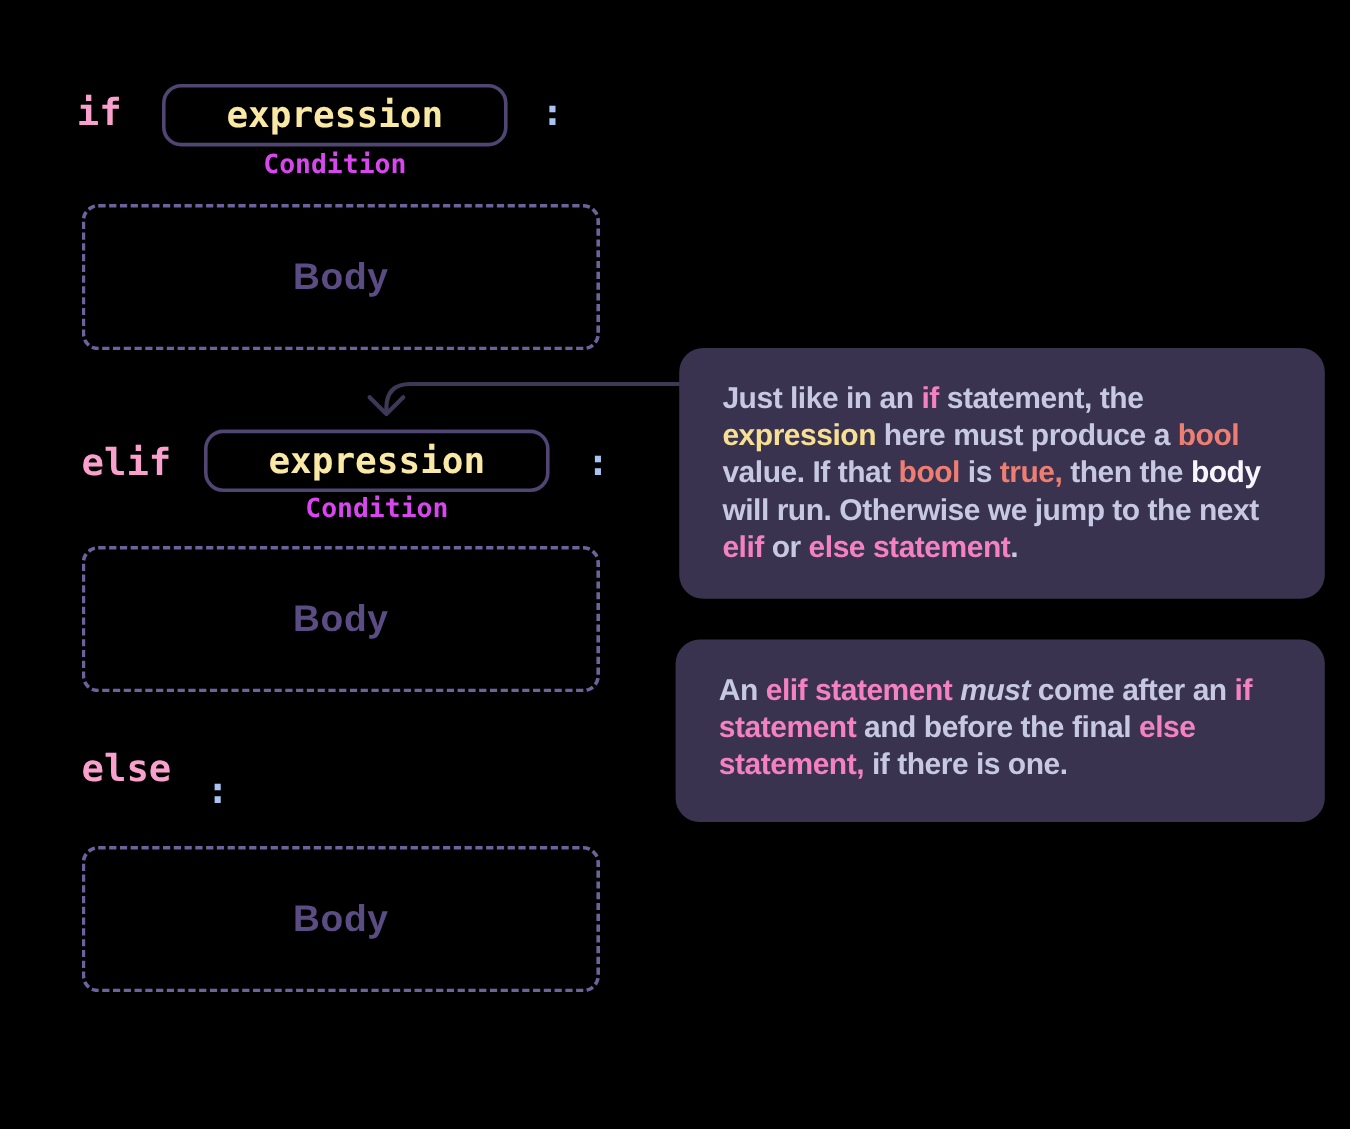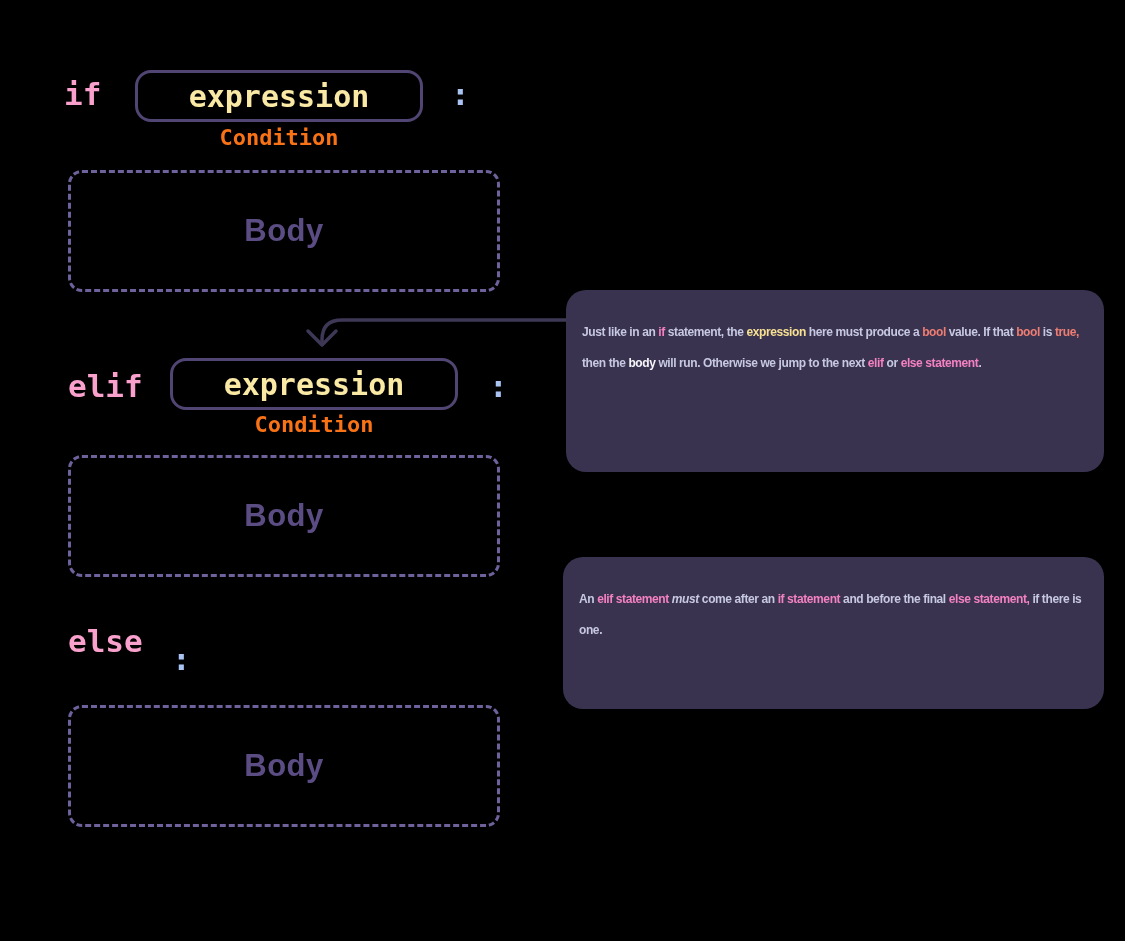--- a/index.html
+++ b/index.html
@@ -9,30 +9,30 @@
 
   
   .keyword{position:absolute;font-size:31px;color:#f9a1cc;line-height:34px;}
   .colon{position:absolute;font-size:31px;color:#a9c4f2;line-height:34px;}
 
   
   .expr-box{position:absolute;width:288px;height:52px;border:3px solid #514573;border-radius:16px;
             display:flex;align-items:center;justify-content:center;box-sizing:border-box;background:transparent;}
   .expr-text{font-size:30px;color:#f9e9a5;}
 
-  .cond{position:absolute;width:288px;text-align:center;font-size:22px;color:#f97316;}
+  .cond{position:absolute;width:288px;text-align:center;font-size:22px;color:#d946ef;}
 
   
   .body-box{position:absolute;width:432px;height:122px;border:3px dashed #6f629c;border-radius:14px;
             display:flex;align-items:center;justify-content:center;box-sizing:border-box;}
   .body-label{font-weight:bold;font-size:31px;color:#5b4d83;letter-spacing:0.5px;}
 
   
-  .tooltip{position:absolute;background:#393350;border-radius:20px;padding:27px 16px;
-           box-sizing:border-box;font-weight:bold;font-size:12px;line-height:31px;
+  .tooltip{position:absolute;background:#393350;border-radius:20px;padding:27px 36px;
+           box-sizing:border-box;font-weight:bold;font-size:25px;line-height:31px;
            letter-spacing:-0.4px;color:#c7c8e1;}
   .seg-pink{color:#f481c1;}
   .seg-yellow{color:#f7e092;}
   .seg-salmon{color:#ee7d72;}
   .seg-white{color:#f7f6fb;}
   .seg-italic{font-style:italic;}
 
   .arrow-svg{position:absolute;left:296px;top:300px;}
 </style>
 </head>
@@ -71,17 +71,17 @@
   <div class="colon mono" style="left:172px;top:642px;">:</div>
 
   <div class="body-box" style="left:68px;top:705px;">
     <span class="body-label">Body</span>
   </div>
 
   <div class="tooltip" style="left:566px;top:290px;width:538px;min-height:182px;">
     <span>Just like in an </span><span class="seg-pink">if</span><span> statement, the </span><span class="seg-yellow">expression</span><span> here must produce a </span><span class="seg-salmon">bool</span><span> value. If that </span><span class="seg-salmon">bool</span><span> is </span><span class="seg-salmon">true,</span><span> then the </span><span class="seg-white">body</span><span> will run. Otherwise we jump to the next </span><span class="seg-pink">elif</span><span> or </span><span class="seg-pink">else statement</span><span>.</span>
   </div>
 
-  <div class="tooltip" style="left:563px;top:533px;width:541px;min-height:152px;margin-top:24px;">
+  <div class="tooltip" style="left:563px;top:533px;width:541px;min-height:152px;">
     <span>An </span><span class="seg-pink">elif statement</span><span> </span><span class="seg-italic">must</span><span> come after an </span><span class="seg-pink">if statement</span><span> and before the final </span><span class="seg-pink">else statement,</span><span> if there is one.</span>
   </div>
 
 </div>
 
 </body></html>

